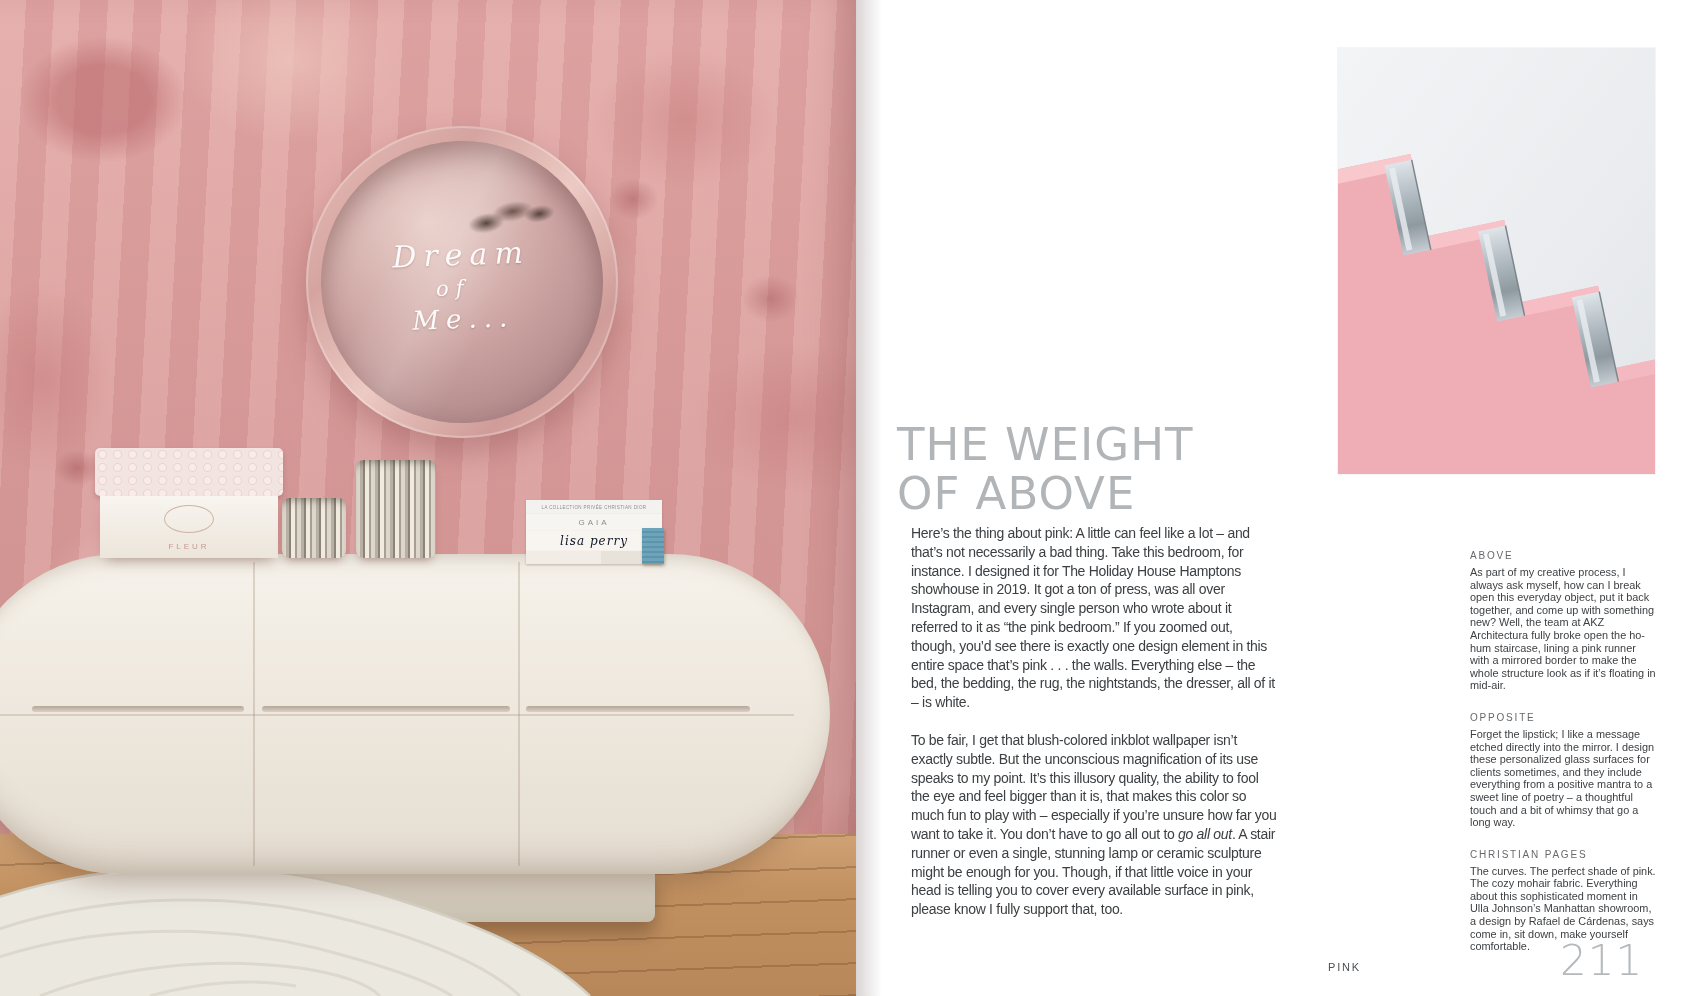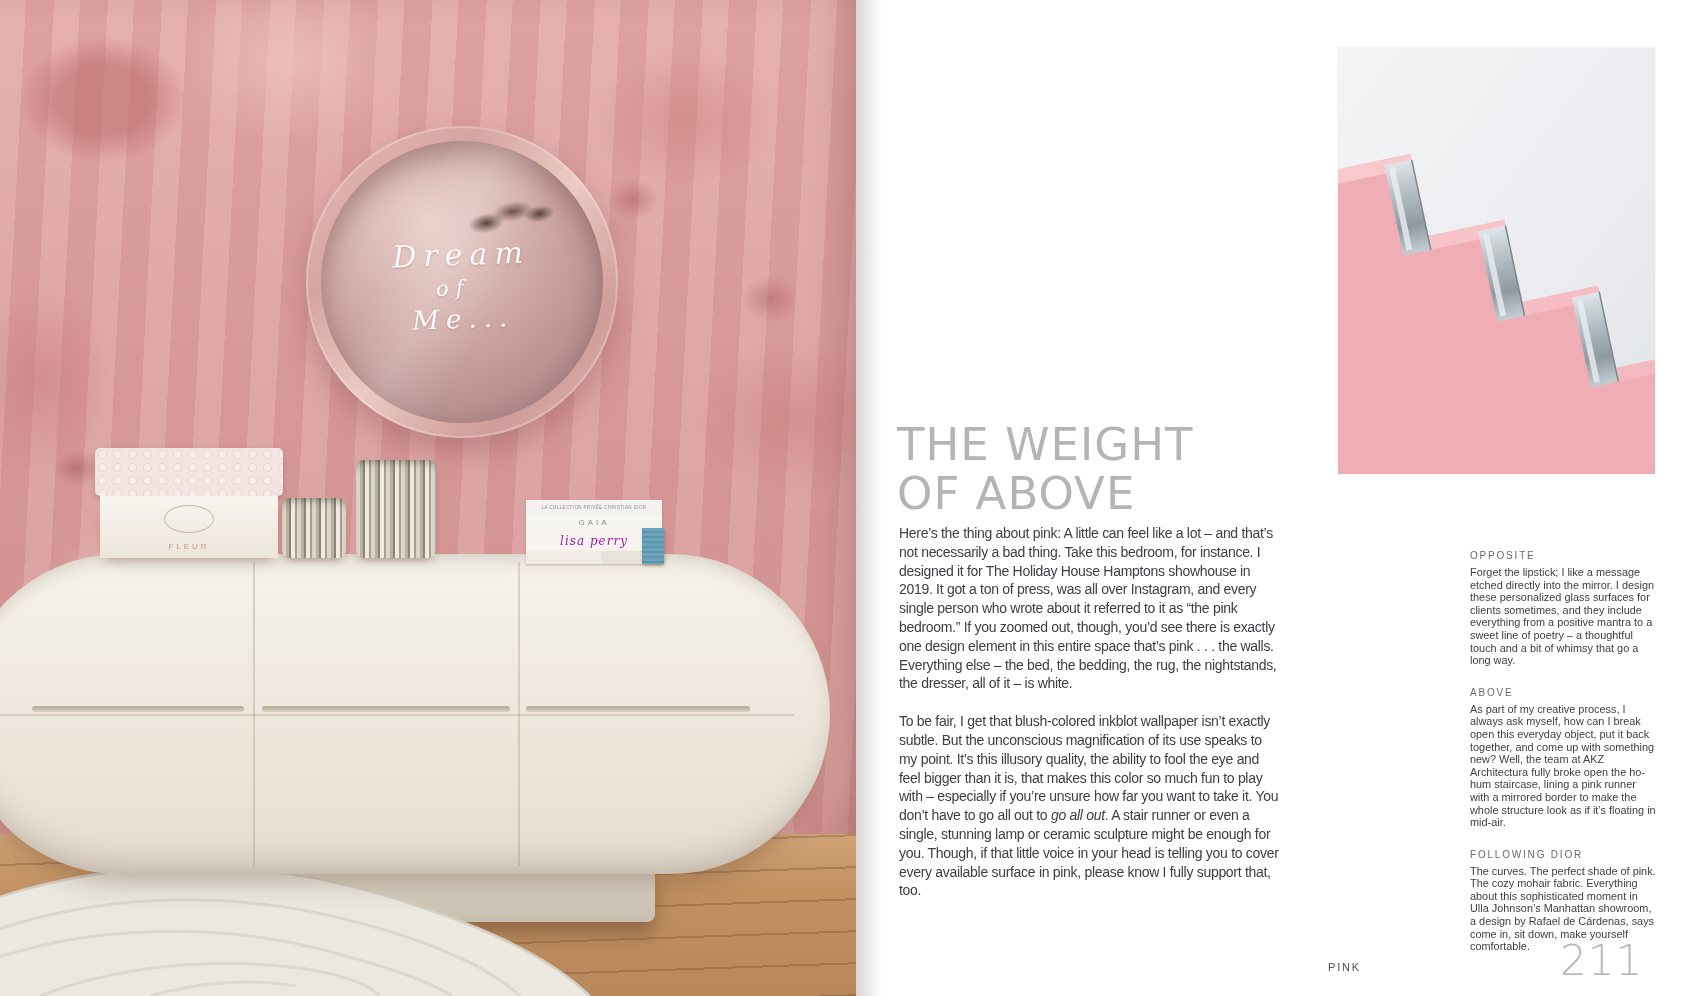--- a/index.html
+++ b/index.html
@@ -69,21 +69,21 @@
   .vase.small{left:282px;top:498px;width:64px;height:60px;}
   .vase.tall{left:356px;top:460px;width:80px;height:98px;}
   
   .books{position:absolute;left:526px;top:500px;width:136px;height:64px;z-index:6;}
   .book{position:relative;box-shadow:0 1px 2px rgba(120,80,70,.35);display:flex;align-items:center;justify-content:center;}
   .book.b1{height:14px;background:#f4f2ee;}
   .book.b1 .spine-text{font-size:4.5px;color:#8b8e91;letter-spacing:.4px;white-space:nowrap;}
   .book.b2{height:17px;background:#f7f5f1;}
   .book.b2 .spine-text{font-size:8px;color:#8a8d90;letter-spacing:3px;}
   .book.b3{height:20px;background:#f8f4f0;}
-  .book.b3 .spine-text{font-size:12px;color:#a21caf;font-family:"DejaVu Serif","Liberation Serif",serif;font-style:italic;letter-spacing:1px;}
+  .book.b3 .spine-text{font-size:12px;color:#0f172a;font-family:"DejaVu Serif","Liberation Serif",serif;font-style:italic;letter-spacing:1px;}
   .book.b4{height:13px;background:linear-gradient(90deg,#f1ede6 0 55%, #e7e2da 55% 100%);}
   .page-block{position:absolute;right:-2px;top:28px;width:22px;height:36px;z-index:2;
     background:repeating-linear-gradient(180deg,#6ca4bb 0 3px,#5e93aa 3px 5px);box-shadow:1px 2px 3px rgba(80,60,50,.35);}
   
   .credenza{position:absolute;left:-40px;top:554px;width:870px;height:320px;border-radius:165px;z-index:5;
     background:linear-gradient(180deg,#f6f2eb 0%,#efe9df 42%,#e5ddd1 100%);
     box-shadow:inset 0 16px 20px -14px rgba(130,105,80,.35), inset 0 -24px 34px -20px rgba(110,90,70,.4), 0 20px 26px -12px rgba(100,65,45,.35);}
   .credenza .seam-v{position:absolute;top:8px;bottom:8px;width:2px;background:rgba(150,128,106,.28);}
   .credenza .seam-v.s1{left:293px;} .credenza .seam-v.s2{left:558px;}
   .credenza .seam-h{position:absolute;left:36px;right:36px;top:160px;height:2px;background:rgba(150,128,106,.25);}
@@ -102,21 +102,21 @@
   .gutter-shadow{position:absolute;left:856px;top:0;width:26px;height:996px;z-index:8;
     background:linear-gradient(90deg, rgba(70,45,45,.20), rgba(70,45,45,0));}
 
   
   .stairs-photo{position:absolute;left:1338px;top:48px;width:317px;height:426px;overflow:hidden;box-shadow:0 0 0 1px rgba(0,0,0,.04);}
   .page-title{position:absolute;left:897px;top:420px;margin:0;
     font-family:"DejaVu Sans","Liberation Sans",sans-serif;font-weight:400;
     font-size:45px;line-height:49px;letter-spacing:1px;color:#b2b5b7;}
   .body-col{position:absolute;left:899px;top:524px;width:380px;
     font-size:14px;line-height:18.8px;letter-spacing:-.3px;color:#3c4043;}
-  .body-col p{margin:0 0 19px 0;}
+  .body-col p{margin:0 0 19px 12px;}
   .body-col em{}
   .captions{position:absolute;left:1470px;top:550px;width:186px;}
   .cap-block{margin-bottom:20px;}
   .cap-label{font-size:10px;letter-spacing:1.8px;color:#66696c;margin-bottom:5px;}
   .cap-text{font-size:10.9px;line-height:12.6px;color:#3e4144;}
   .footer-chapter{position:absolute;left:1328px;top:961px;font-size:11px;letter-spacing:1.8px;color:#4e5154;font-weight:400;}
   .page-number{position:absolute;left:1560px;top:936px;width:94px;text-align:left;
     font-family:"DejaVu Sans","Liberation Sans",sans-serif;font-weight:200;
     font-size:42px;color:#b6b9bc;letter-spacing:1px;}
 </style>
@@ -227,29 +227,29 @@
     <span>OF ABOVE</span>
   </h1>
 
   <div class="body-col">
     <p><span>Here’s the thing about pink: A little can feel like a lot – and that’s not necessarily a bad thing. Take this bedroom, for instance. I designed it for The Holiday House Hamptons showhouse in 2019. It got a ton of press, was all over Instagram, and every single person who wrote about it referred to it as “the pink bedroom.” If you zoomed out, though, you’d see there is exactly one design element in this entire space that’s pink . . . the walls. Everything else – the bed, the bedding, the rug, the nightstands, the dresser, all of it – is white.</span></p>
     <p><span>To be fair, I get that blush-colored inkblot wallpaper isn’t exactly subtle. But the unconscious magnification of its use speaks to my point. It’s this illusory quality, the ability to fool the eye and feel bigger than it is, that makes this color so much fun to play with – especially if you’re unsure how far you want to take it. You don’t have to go all out to </span><em>go all out</em><span>. A stair runner or even a single, stunning lamp or ceramic sculpture might be enough for you. Though, if that little voice in your head is telling you to cover every available surface in pink, please know I fully support that, too.</span></p>
   </div>
 
   <aside class="captions">
     <div class="cap-block">
+      <div class="cap-label">ABOVE</div>
+      <div class="cap-text">As part of my creative process, I always ask myself, how can I break open this everyday object, put it back together, and come up with something new? Well, the team at AKZ Architectura fully broke open the ho-hum staircase, lining a pink runner with a mirrored border to make the whole structure look as if it’s floating in mid-air.</div>
+    </div>
+    <div class="cap-block">
       <div class="cap-label">OPPOSITE</div>
       <div class="cap-text">Forget the lipstick; I like a message etched directly into the mirror. I design these personalized glass surfaces for clients sometimes, and they include everything from a positive mantra to a sweet line of poetry – a thoughtful touch and a bit of whimsy that go a long way.</div>
     </div>
     <div class="cap-block">
-      <div class="cap-label">ABOVE</div>
-      <div class="cap-text">As part of my creative process, I always ask myself, how can I break open this everyday object, put it back together, and come up with something new? Well, the team at AKZ Architectura fully broke open the ho-hum staircase, lining a pink runner with a mirrored border to make the whole structure look as if it’s floating in mid-air.</div>
-    </div>
-    <div class="cap-block">
-      <div class="cap-label">FOLLOWING DIOR</div>
+      <div class="cap-label">CHRISTIAN PAGES</div>
       <div class="cap-text">The curves. The perfect shade of pink. The cozy mohair fabric. Everything about this sophisticated moment in Ulla Johnson’s Manhattan showroom, a design by Rafael de Cárdenas, says come in, sit down, make yourself comfortable.</div>
     </div>
   </aside>
 
   <div class="footer-chapter">PINK</div>
   <div class="page-number">211</div>
 
 </div>
 
 </body></html>

